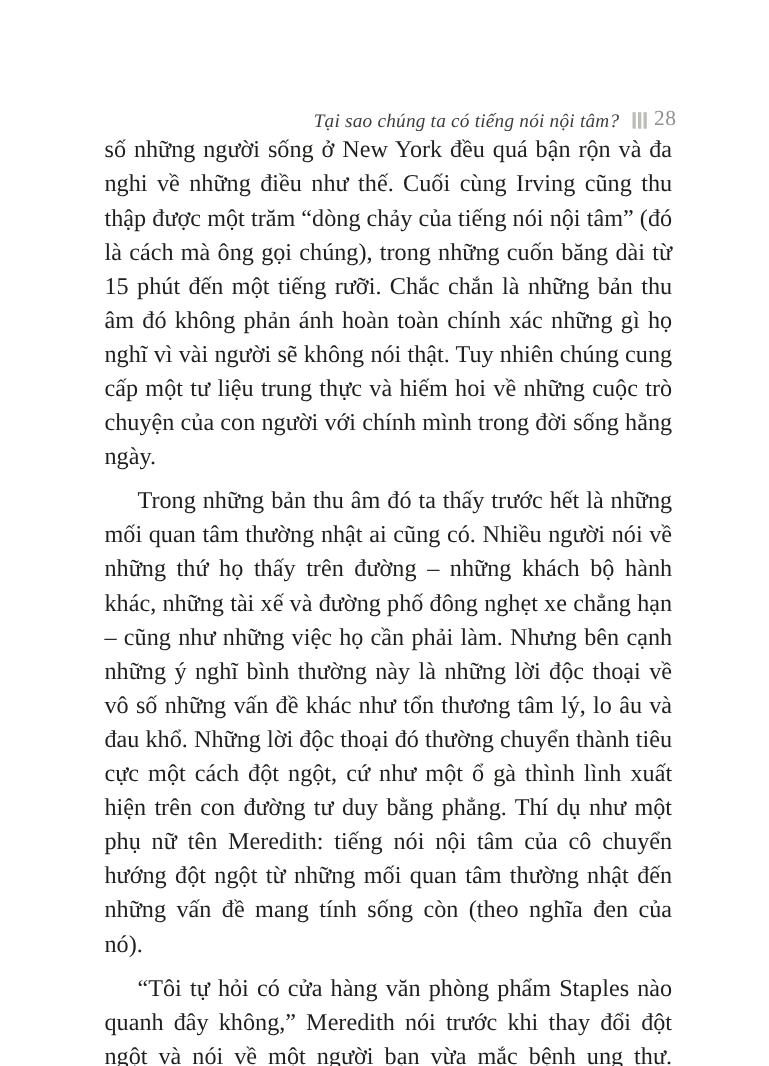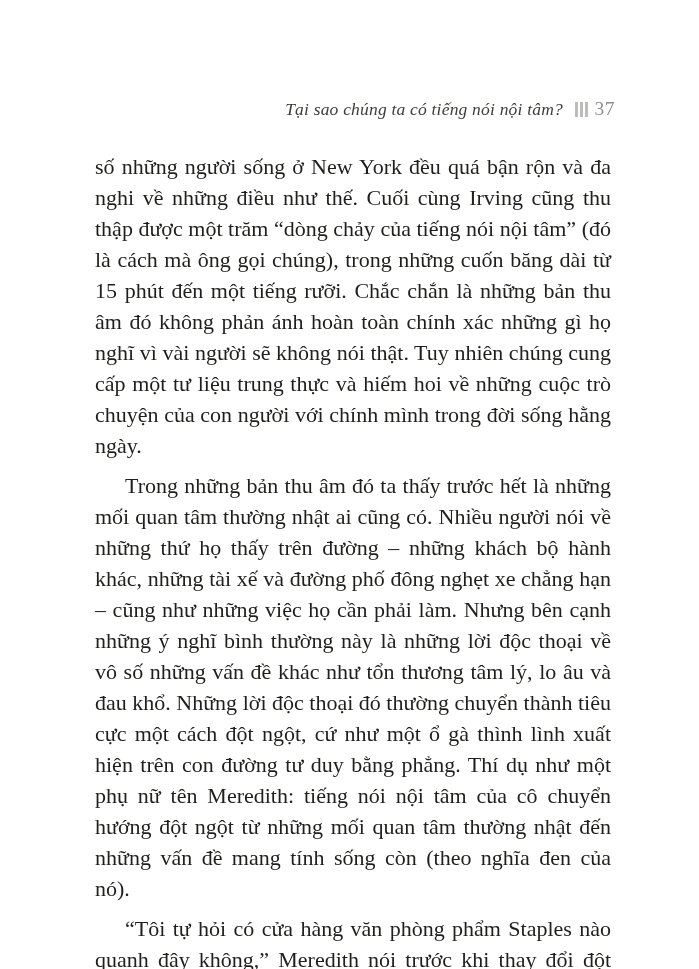--- a/index.html
+++ b/index.html
@@ -16,21 +16,20 @@
     width: 699px; height: 969px;
     padding: 98px 88px 0 95px;
     overflow: hidden;
     background: #ffffff;
   }
   .header {
     display: flex;
     justify-content: flex-end;
     align-items: center;
     gap: 7px;
-    margin-bottom: 31px;
     margin-right: -4px;
   }
   .running-title {
     font-style: italic;
     font-size: 17.5px;
     color: #3d3d3b;
     letter-spacing: 0.2px;
     white-space: nowrap;
   }
   .bars-icon {
@@ -68,21 +67,21 @@
 
 <div class="page">
 
   <div class="header">
     <span class="running-title">Tại sao chúng ta có tiếng nói nội tâm?</span>
     <span class="bars-icon">
       <i></i>
         <i></i>
         <i></i>
     </span>
-    <span class="page-number">37</span>
+    <span class="page-number">28</span>
   </div>
 
   <div class="content">
     <p class="para">số những người sống ở New York đều quá bận rộn và đa nghi về những điều như thế. Cuối cùng Irving cũng thu thập được một trăm “dòng chảy của tiếng nói nội tâm” (đó là cách mà ông gọi chúng), trong những cuốn băng dài từ 15 phút đến một tiếng rưỡi. Chắc chắn là những bản thu âm đó không phản ánh hoàn toàn chính xác những gì họ nghĩ vì vài người sẽ không nói thật. Tuy nhiên chúng cung cấp một tư liệu trung thực và hiếm hoi về những cuộc trò chuyện của con người với chính mình trong đời sống hằng ngày.</p>
     <p class="para indent">Trong những bản thu âm đó ta thấy trước hết là những mối quan tâm thường nhật ai cũng có. Nhiều người nói về những thứ họ thấy trên đường – những khách bộ hành khác, những tài xế và đường phố đông nghẹt xe chẳng hạn – cũng như những việc họ cần phải làm. Nhưng bên cạnh những ý nghĩ bình thường này là những lời độc thoại về vô số những vấn đề khác như tổn thương tâm lý, lo âu và đau khổ. Những lời độc thoại đó thường chuyển thành tiêu cực một cách đột ngột, cứ như một ổ gà thình lình xuất hiện trên con đường tư duy bằng phẳng. Thí dụ như một phụ nữ tên Meredith: tiếng nói nội tâm của cô chuyển hướng đột ngột từ những mối quan tâm thường nhật đến những vấn đề mang tính sống còn (theo nghĩa đen của nó).</p>
     <p class="para indent">“Tôi tự hỏi có cửa hàng văn phòng phẩm Staples nào quanh đây không,” Meredith nói trước khi thay đổi đột ngột và nói về một người bạn vừa mắc bệnh ung thư. “Anh biết không, tôi nghĩ cô ấy sẽ nói với tôi là con mèo của cô ấy</p>
   </div>
 
 </div>
 

